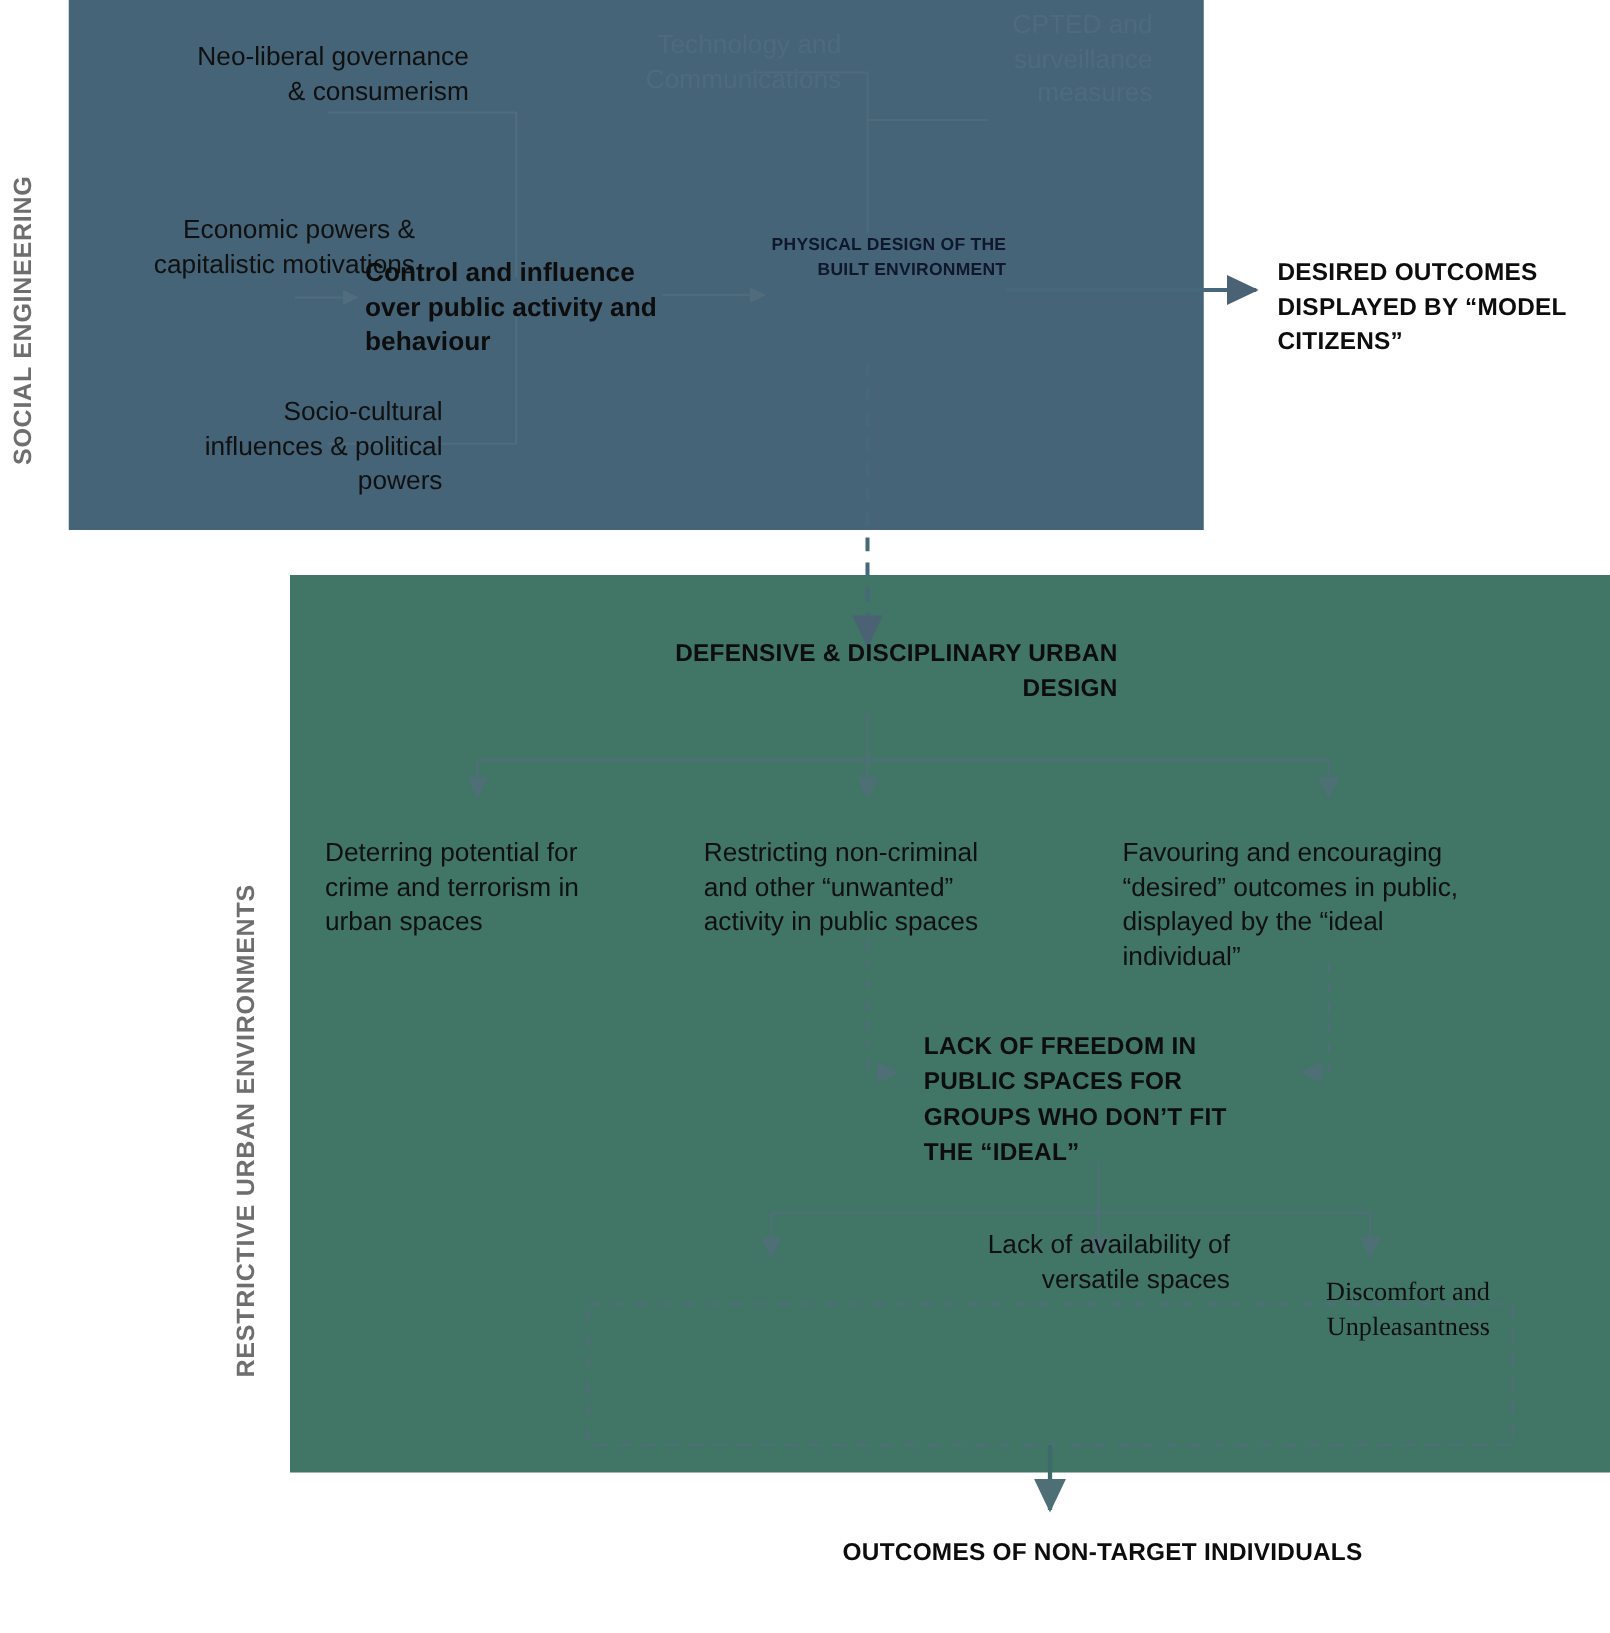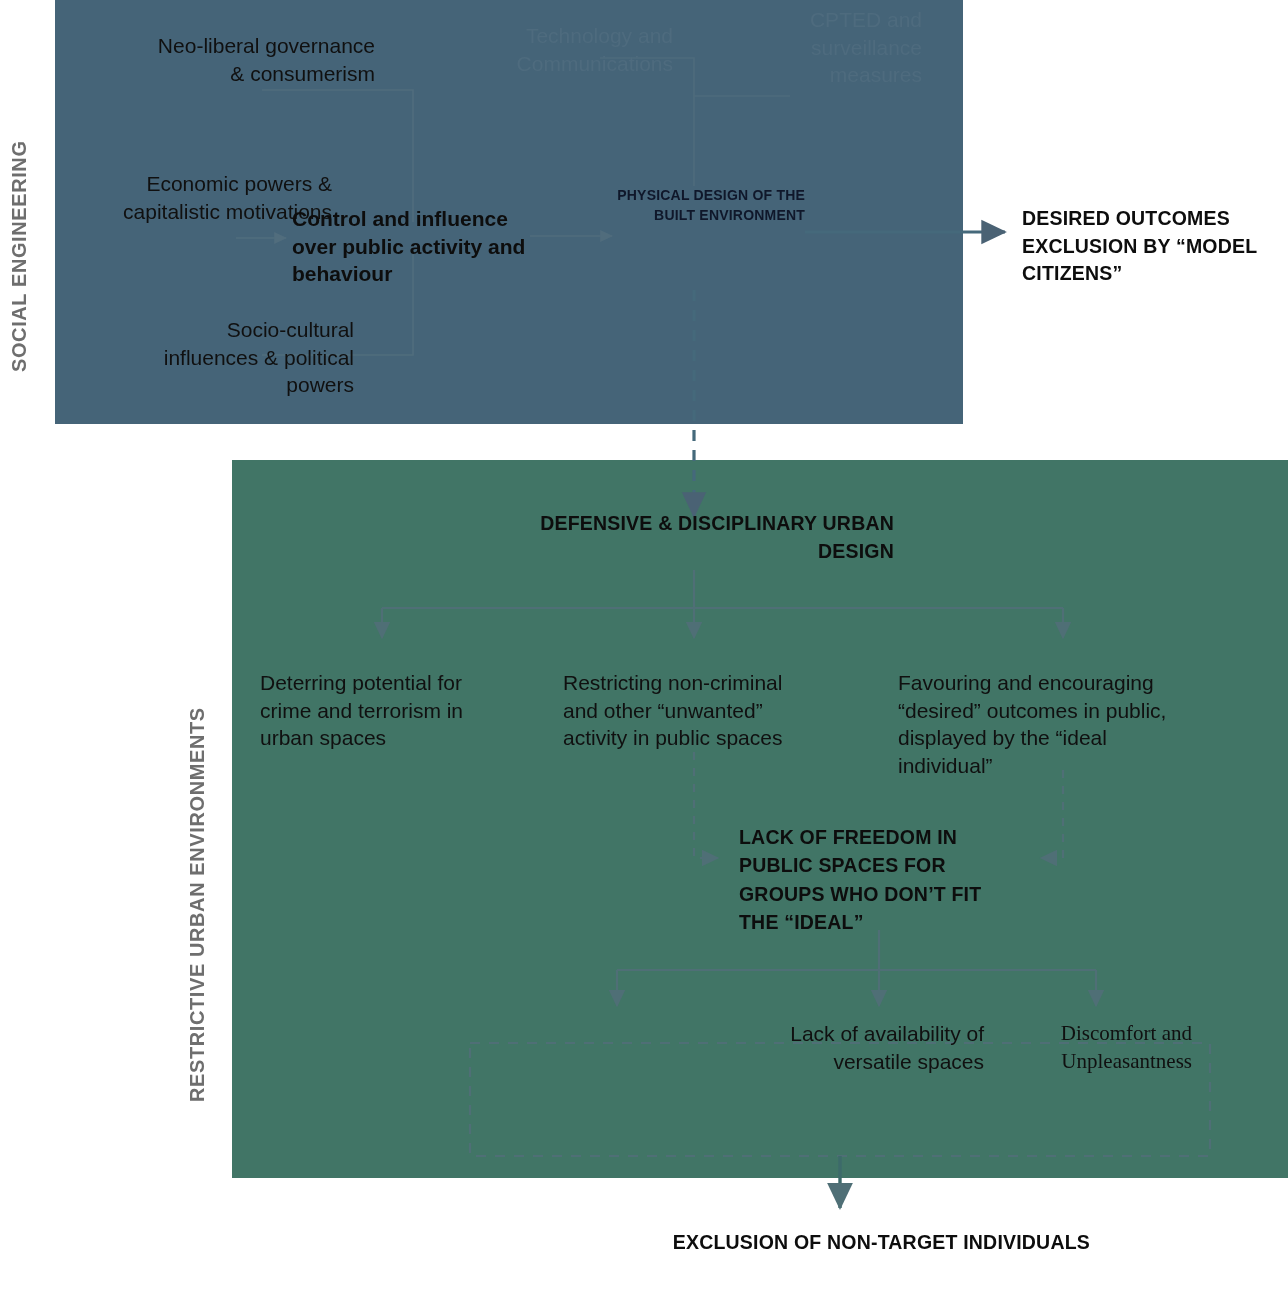--- a/index.html
+++ b/index.html
@@ -129,32 +129,32 @@
   <div class="tx center body-txt" style="left:132px;top:316px;width:222px;">Socio-cultural influences &amp; political powers</div>
 
   <div class="tx left bold-txt" style="left:292px;top:188px;width:248px;">Control and influence over public activity and behaviour</div>
 
   <div class="tx center ghost-txt" style="left:443px;top:22px;width:230px;">Technology and Communications</div>
 
   <div class="tx center ghost-txt" style="left:742px;top:6px;width:180px;">CPTED and surveillance measures</div>
 
   <div class="tx center accent-txt" style="left:590px;top:185px;width:215px;line-height:1.45;">PHYSICAL DESIGN OF THE BUILT ENVIRONMENT</div>
 
-  <div class="tx left cap-txt" style="left:1022px;top:188px;width:236px;line-height:1.42;">DESIRED OUTCOMES EXCLUSION BY “MODEL CITIZENS”</div>
+  <div class="tx left cap-txt" style="left:1022px;top:188px;width:236px;line-height:1.42;">DESIRED OUTCOMES DISPLAYED BY “MODEL CITIZENS”</div>
 
   <div class="tx center cap-txt" style="left:494px;top:509px;width:400px;line-height:1.45;">DEFENSIVE &amp; DISCIPLINARY URBAN DESIGN</div>
 
   <div class="tx left body-txt" style="left:260px;top:652px;width:248px;">Deterring potential for crime and terrorism in urban spaces</div>
 
   <div class="tx left body-txt" style="left:563px;top:652px;width:258px;">Restricting non-criminal and other “unwanted” activity in public spaces</div>
 
   <div class="tx left body-txt" style="left:898px;top:652px;width:288px;">Favouring and encouraging “desired” outcomes in public, displayed by the “ideal individual”</div>
 
   <div class="tx left cap-txt" style="left:739px;top:806px;width:280px;line-height:1.45;">LACK OF FREEDOM IN PUBLIC SPACES FOR GROUPS WHO DON’T FIT THE “IDEAL”</div>
 
 
-  <div class="tx center body-txt" style="left:778px;top:1020px;width:206px;">Lack of availability of versatile spaces</div>
+  <div class="tx center body-txt" style="left:778px;top:982px;width:206px;">Lack of availability of versatile spaces</div>
 
   <div class="tx center body-txt" style="left:1002px;top:1020px;width:190px;font-family:Liberation Serif, serif;">Discomfort and Unpleasantness</div>
 
-  <div class="tx center cap-txt" style="left:590px;top:1228px;width:500px;line-height:1.45;">EXCLUSION OF NON-TARGET INDIVIDUALS</div>
+  <div class="tx center cap-txt" style="left:590px;top:1228px;width:500px;line-height:1.45;">OUTCOMES OF NON-TARGET INDIVIDUALS</div>
 
 </div>
 
 </body></html>

